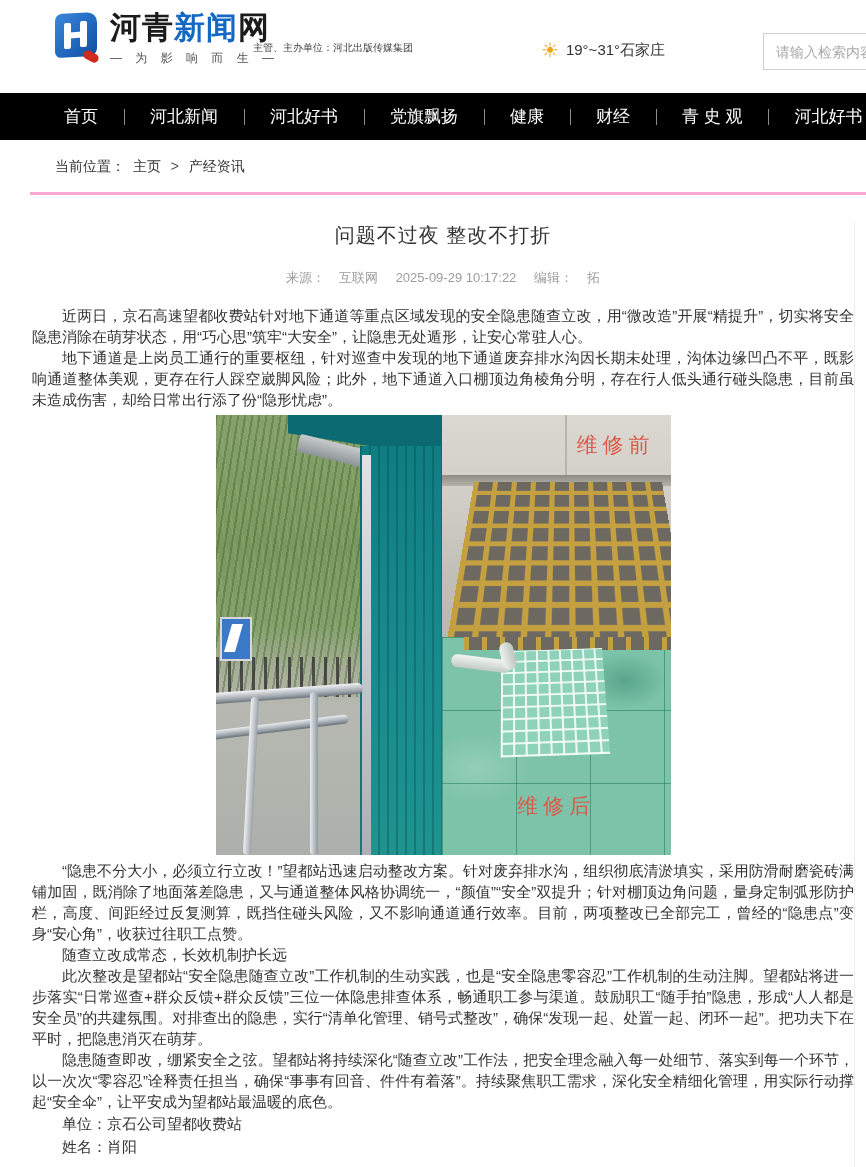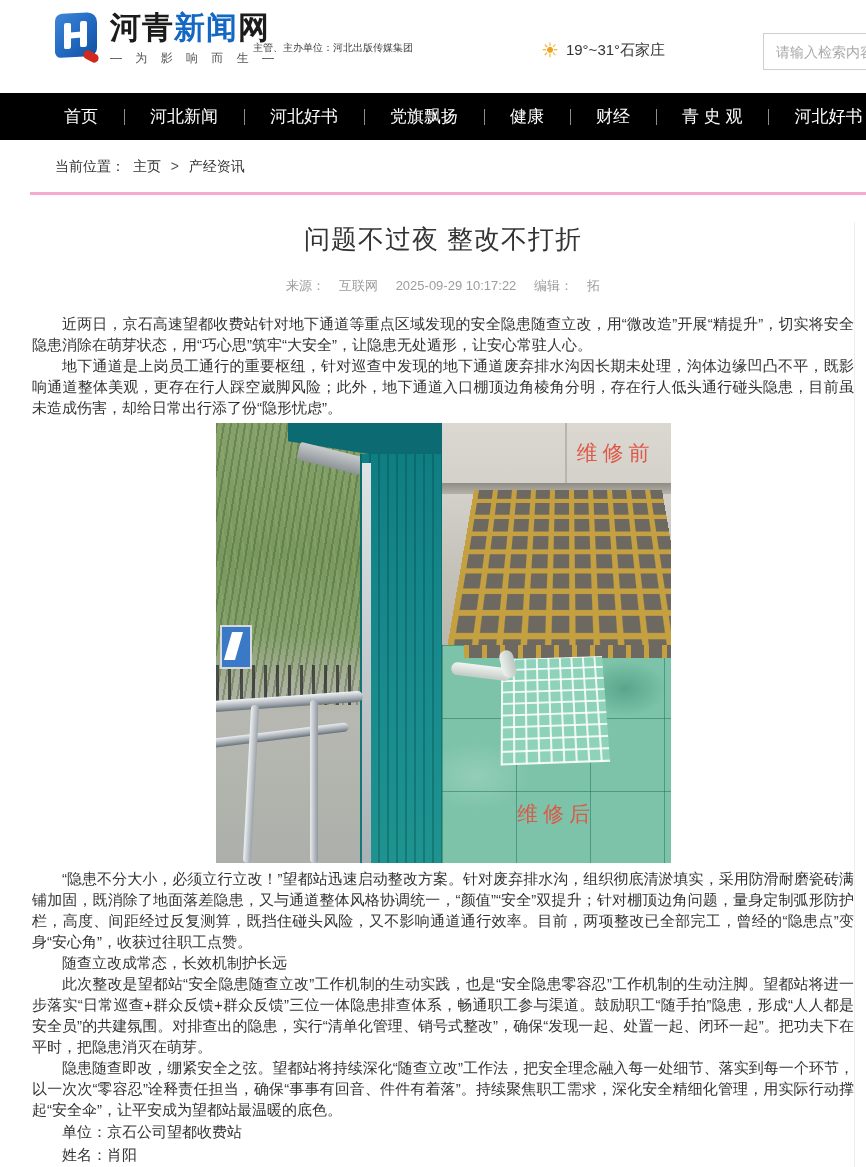--- a/index.html
+++ b/index.html
@@ -46,21 +46,21 @@
   }
 
   
   .breadcrumb-wrap { margin:0 0 0 30px; padding:18px 0 16px 25px; border-bottom:3px solid #f9a8d4; font-size:14px; color:#333; }
   .breadcrumb-wrap a { color:#333; text-decoration:none; cursor:pointer; }
   .crumb-sep { margin:0 6px; color:#555; }
   .crumb-label { color:#333; margin-right:4px; }
 
   
   .article { margin-left:32px; width:823px; border-right:1px solid #ededed; padding-bottom:30px; min-height:940px; }
-  .article h1 { text-align:center; font-size:26px; font-weight:400; color:#333; margin-top:27px; letter-spacing:1px; }
+  .article h1 { text-align:center; font-size:20px; font-weight:400; color:#333; margin-top:27px; letter-spacing:1px; }
   .meta { text-align:center; margin-top:20px; font-size:13px; color:#9c9c9c; }
   .meta span { margin:0 7px; }
   .body { margin-top:18px; }
   .body p { font-size:15px; line-height:21px; color:#333; text-indent:2em; margin:0; text-align:justify; }
 
   
   .figure { width:455px; height:440px; margin:5px auto; display:flex; position:relative; }
   .ph-left { width:226px; height:100%; position:relative; overflow:hidden;
     background:linear-gradient(180deg,#87a16c 0%,#79985f 30%,#83a06c 48%,#a8ad9b 58%,#b6b8b1 66%,#adafaa 100%); }
   .willow { position:absolute; inset:0 0 36% 0;

